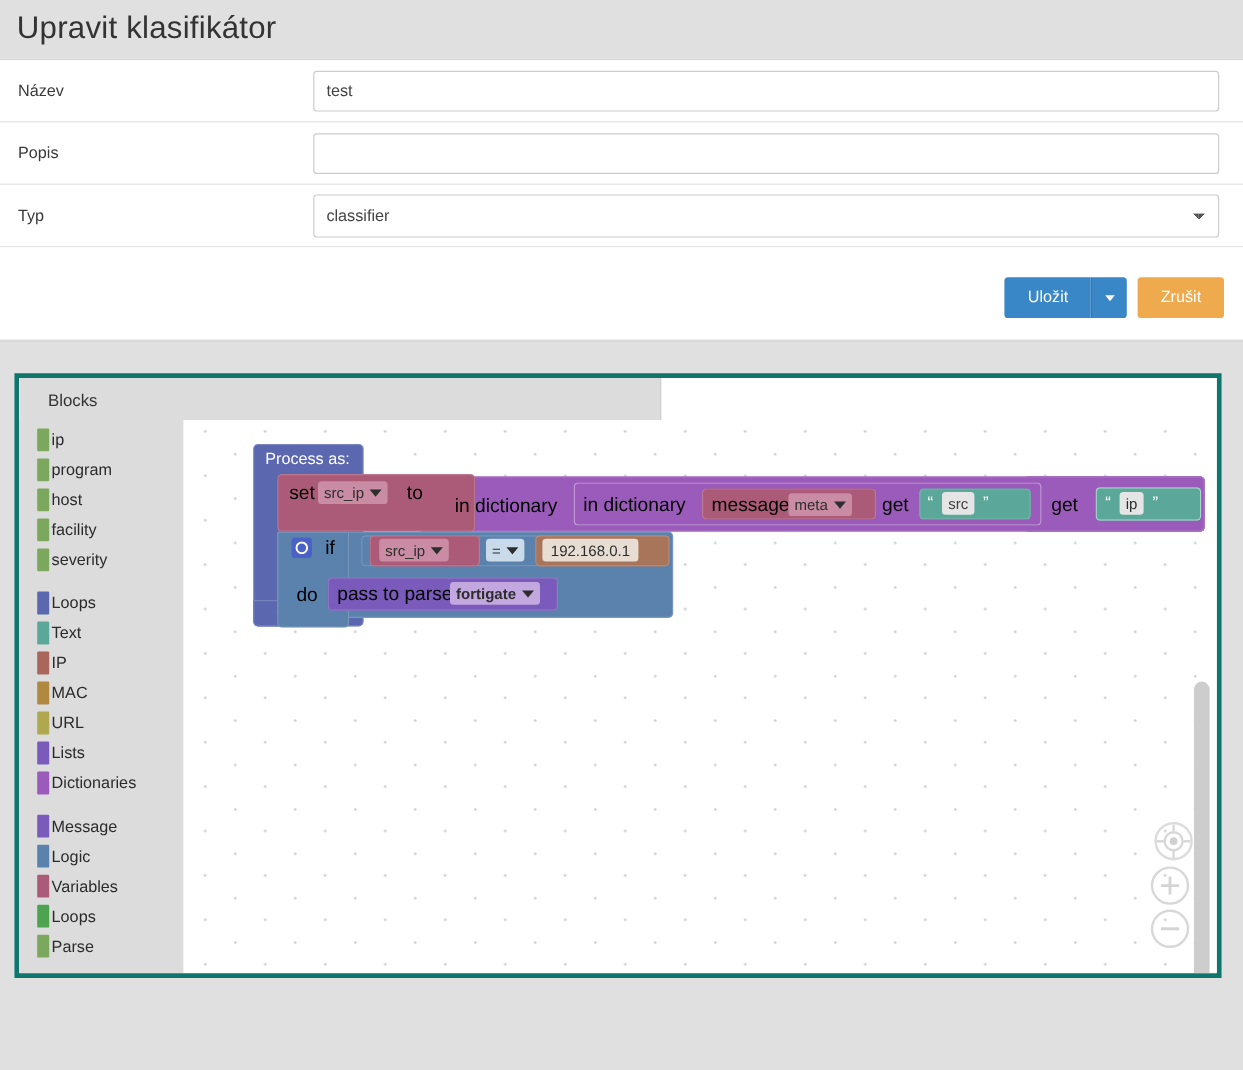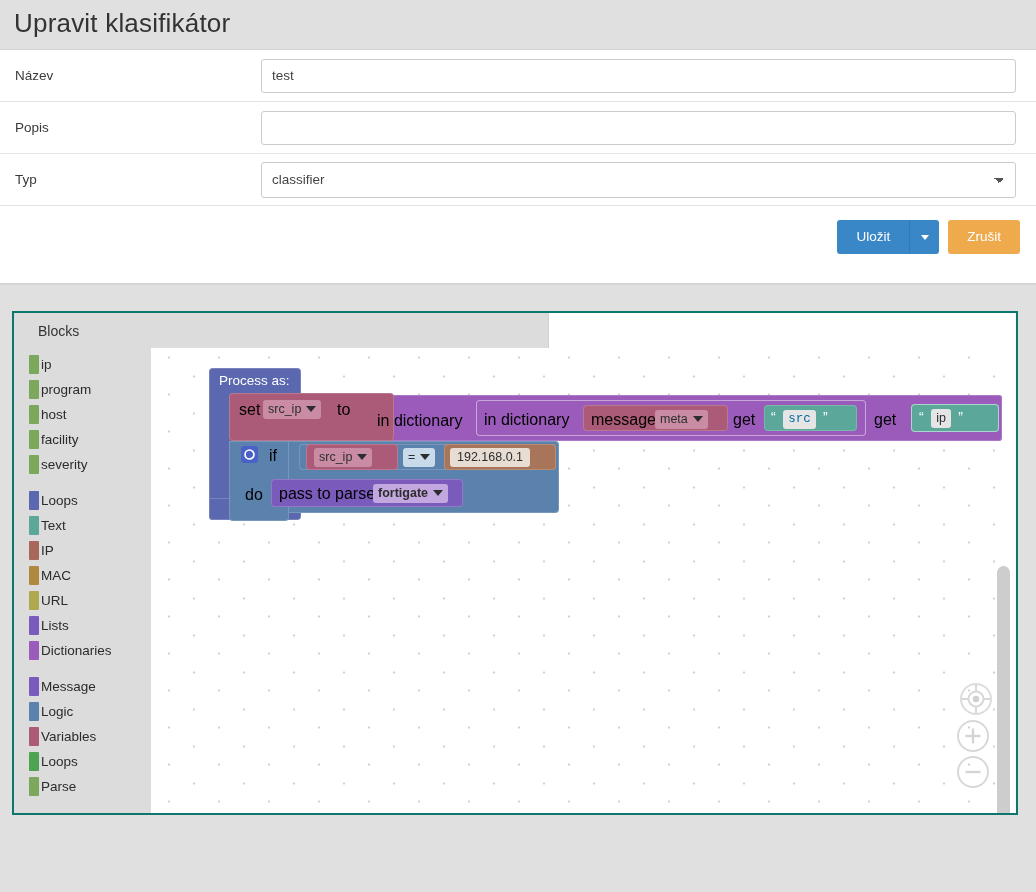--- a/index.html
+++ b/index.html
@@ -66,21 +66,21 @@
     background-position: calc(100% - 16px) 15px, calc(100% - 11px) 15px;
     background-size: 5px 5px, 5px 5px;
     background-repeat: no-repeat;
   }
 
   
   .button-bar {
     background: #ffffff;
     display: flex;
     justify-content: flex-end;
-    align-items: flex-start;
+    align-items: flex-end;
     padding: 14px 16px 18px 0;
     gap: 9px;
     border-bottom: 1px solid #d4d4d4;
     height: 78px;
   }
   .btn-group { display: flex; }
   .btn {
     border: none;
     font-size: 13.5px;
     font-family: "Liberation Sans", sans-serif;
@@ -110,21 +110,21 @@
 
   
   .gap-strip { height: 26px; background: #e0e0e0; }
 
   
   .editor-shell {
     position: relative;
     margin: 0 18px 0 12px;
     height: 504px;
     background: #ffffff;
-    border: 2px solid #0f766e;
+    border: 4px solid #0f766e;
     overflow: hidden;
   }
   .tabs-row {
     position: absolute; top: 0; left: 0; right: 0;
     height: 35px;
     display: flex;
     background: #ffffff;
   }
   .tab {
     font-size: 14px;
@@ -413,21 +413,21 @@
       <span class="field field-drop" style="background:#c98ca4; color:#2d2d2d;">
         <span>meta</span>
         <span class="tri"></span>
       </span>
     </div>
 
     <div class="blk-label" style="left:582px; top:63px;">get</div>
     <div class="blk" style="left:613px; top:57px; width:93px; height:26px; background:#5ba89a;"></div>
     <div class="blk-label" style="left:620px; top:60px;">
       <span style="color:#ffffff; font-size:14px;">“</span>
-      <span class="field" style="background:#e5e5e5; color:#0369a1; margin:0 3px;font-family:Liberation Mono, monospace;">src</span>
+      <span class="field" style="background:#e5e5e5; color:#404040; margin:0 3px;">src</span>
       <span style="color:#ffffff; font-size:14px;">”</span>
     </div>
 
     <div class="blk-label" style="left:723px; top:63px;">get</div>
     <div class="blk" style="left:760px; top:56px; width:88px; height:28px; background:#5ba89a; box-shadow: inset 0 0 0 1px rgba(255,255,255,.5);"></div>
     <div class="blk-label" style="left:768px; top:60px;">
       <span style="color:#ffffff; font-size:14px;">“</span>
       <span class="field" style="background:#e5e5e5; color:#2d2d2d; margin:0 3px;">ip</span>
       <span style="color:#ffffff; font-size:14px;">”</span>
     </div>

